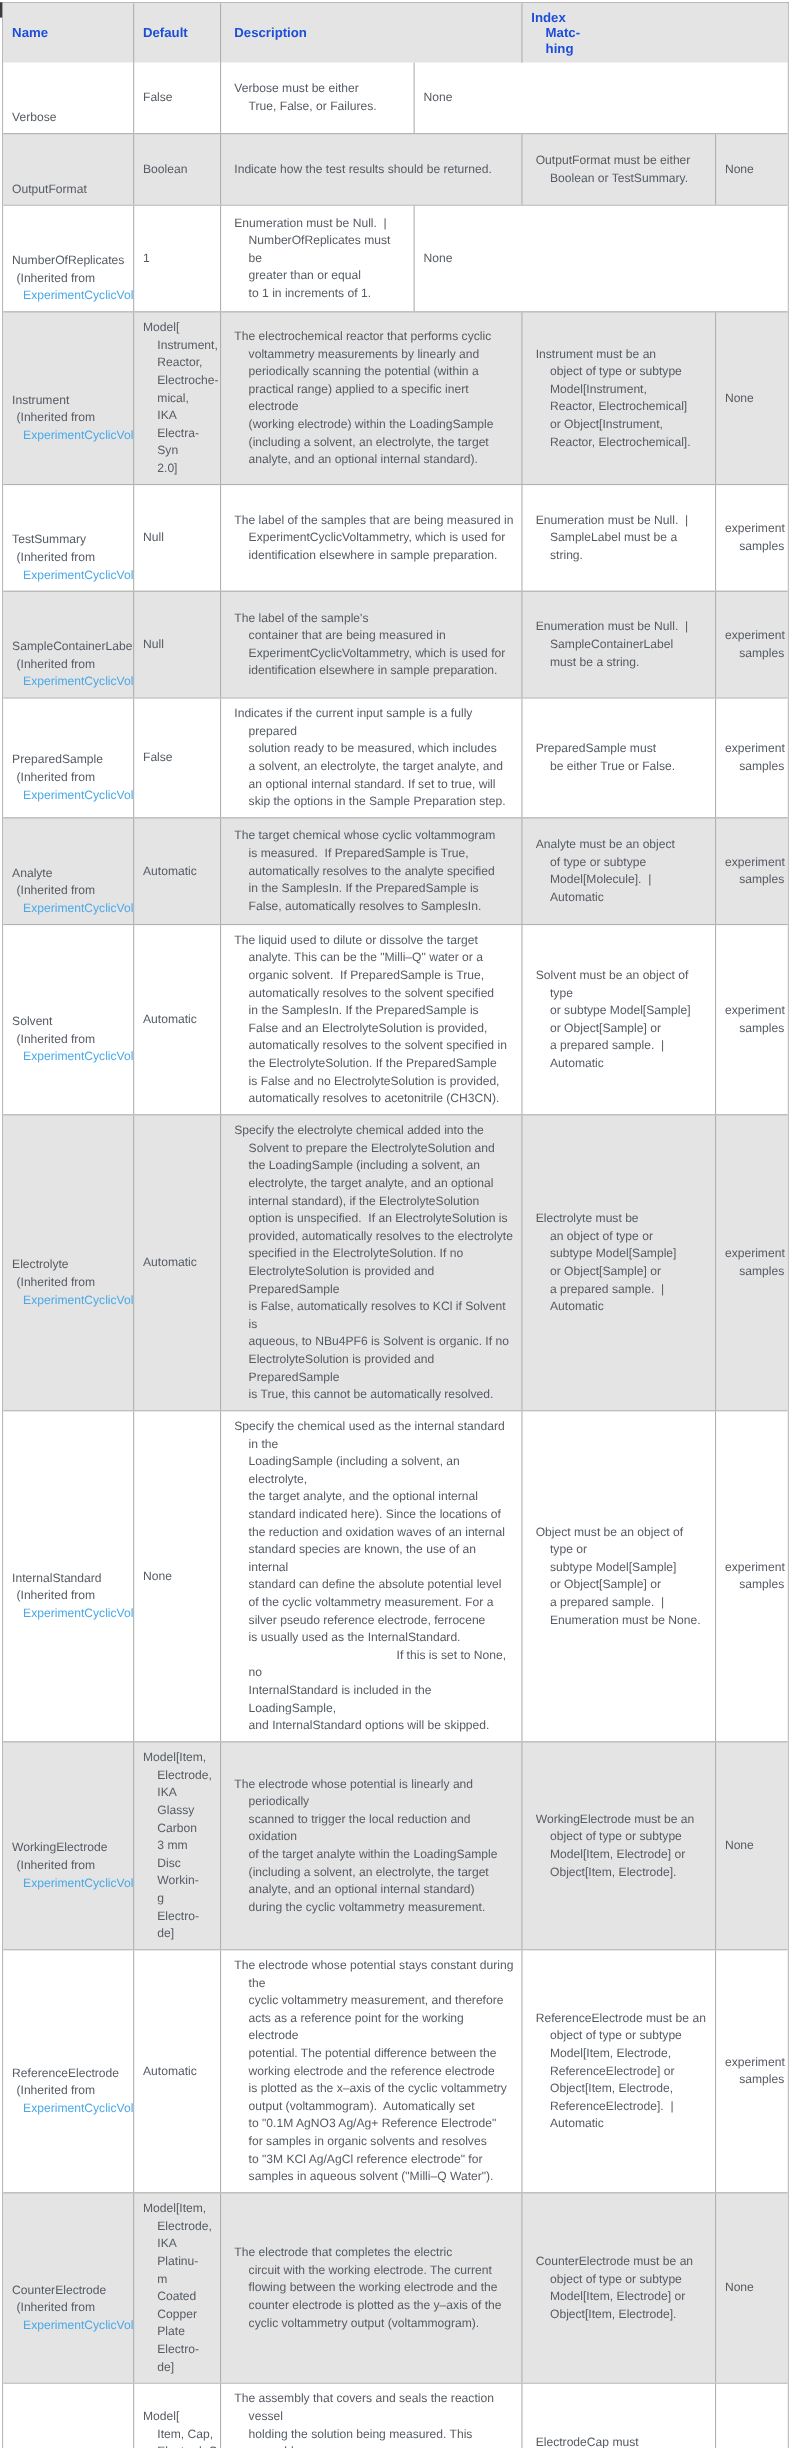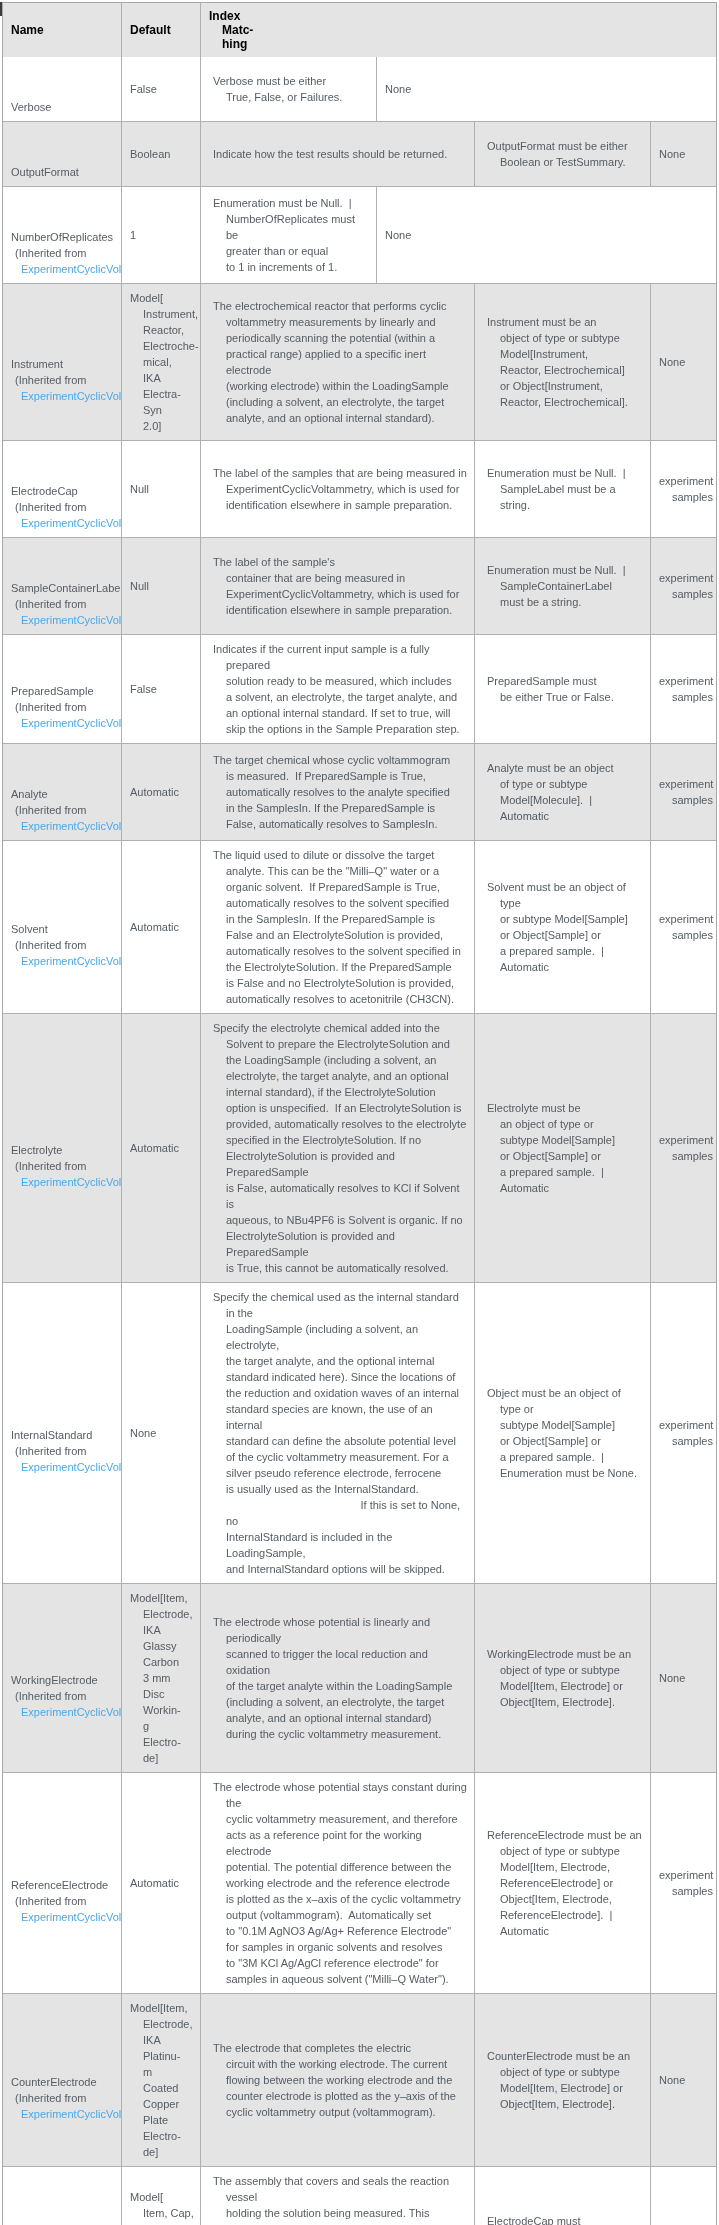--- a/index.html
+++ b/index.html
@@ -12,39 +12,42 @@
   .tr.stripe{background:#e4e4e4;}
   .tr.header{background:#e4e4e4;}
   .td{box-sizing:border-box;padding:6px 6px;display:flex;flex-direction:column;justify-content:center;align-items:flex-start;border-right:1px solid #b0b0b0;overflow:hidden;}
   .td:last-child{border-right:none;}
   .c-name{width:119px;flex:none;padding-left:8px;}
   .c-default{width:79px;flex:none;padding-left:8px;}
   .c-desc{width:274px;flex:none;padding-left:12px;}
   .c-pattern{width:176px;flex:none;padding-left:12px;}
   .c-index{width:75px;flex:none;padding-left:8px;}
   .txt{font-size:11px;line-height:16px;white-space:pre-wrap;padding-left:13px;text-indent:-13px;max-width:100%;}
-  .header .txt{font-size:12px;font-weight:bold;color:#000000;line-height:14px;}
+  .header .txt{font-size:12px;font-weight:bold;color:#1d4ed8;line-height:14px;}
   .nm{font-size:11px;line-height:16px;white-space:nowrap;margin-top:36px;}
   .inh{font-size:11px;line-height:16px;padding-left:4px;white-space:nowrap;}
   .lnk{font-size:11px;line-height:16px;padding-left:10px;white-space:nowrap;}
   .lnk a{color:#49a9e8;text-decoration:none;cursor:pointer;}
 </style>
 </head>
 <body>
 
 <div class="page">
   <div class="corner-tick"></div>
 
   <div class="tbl">
     <div class="tr header">
       <div class="td c-name">
         <div class="txt">Name</div>
       </div>
       <div class="td c-default">
         <div class="txt">Default</div>
+      </div>
+      <div class="td c-desc">
+        <div class="txt">Description</div>
       </div>
       <div class="td c-index">
         <div class="txt">Index
 Matc-
 hing</div>
       </div>
     </div>
     <div id="table-body">
   <div class="tr">
     <div class="td c-name">
@@ -137,21 +140,21 @@
 or Object[Instrument,
 Reactor, Electrochemical].</div>
     </div>
     <div class="td c-index">
       <div class="txt">None</div>
     </div>
   </div>
 
   <div class="tr">
     <div class="td c-name">
-      <div class="nm">ElectrodeCap</div>
+      <div class="nm">TestSummary</div>
       <div class="inh">(Inherited from</div>
       <div class="lnk"><a>ExperimentCyclicVoltammetry</a></div>
     </div>
     <div class="td c-default">
       <div class="txt">Null</div>
     </div>
     <div class="td c-desc">
       <div class="txt">The label of the samples that are being measured in
 ExperimentCyclicVoltammetry, which is used for
 identification elsewhere in sample preparation.</div>

